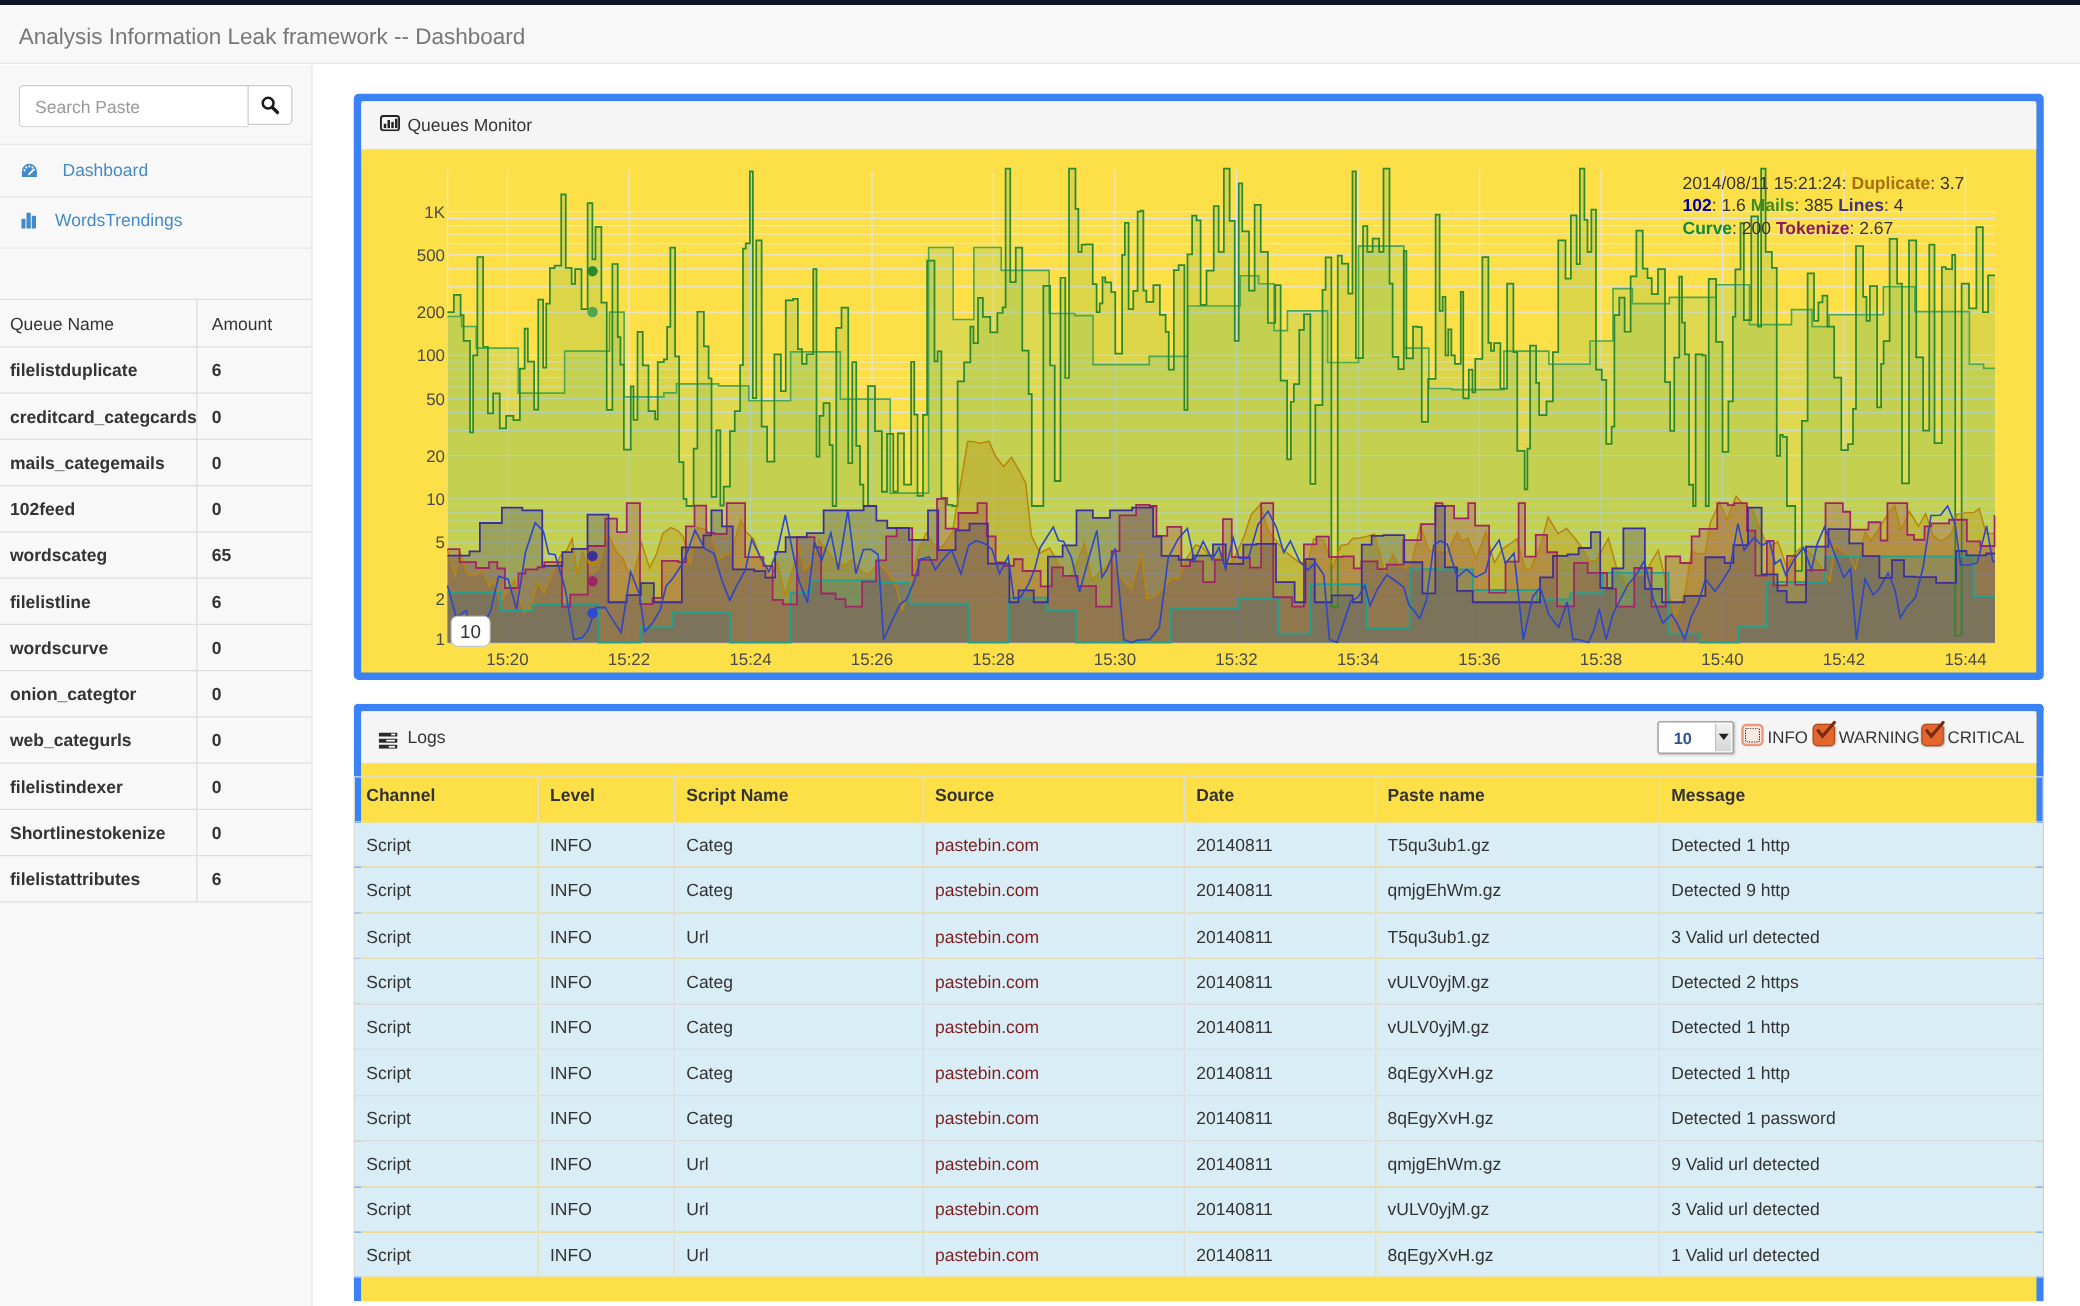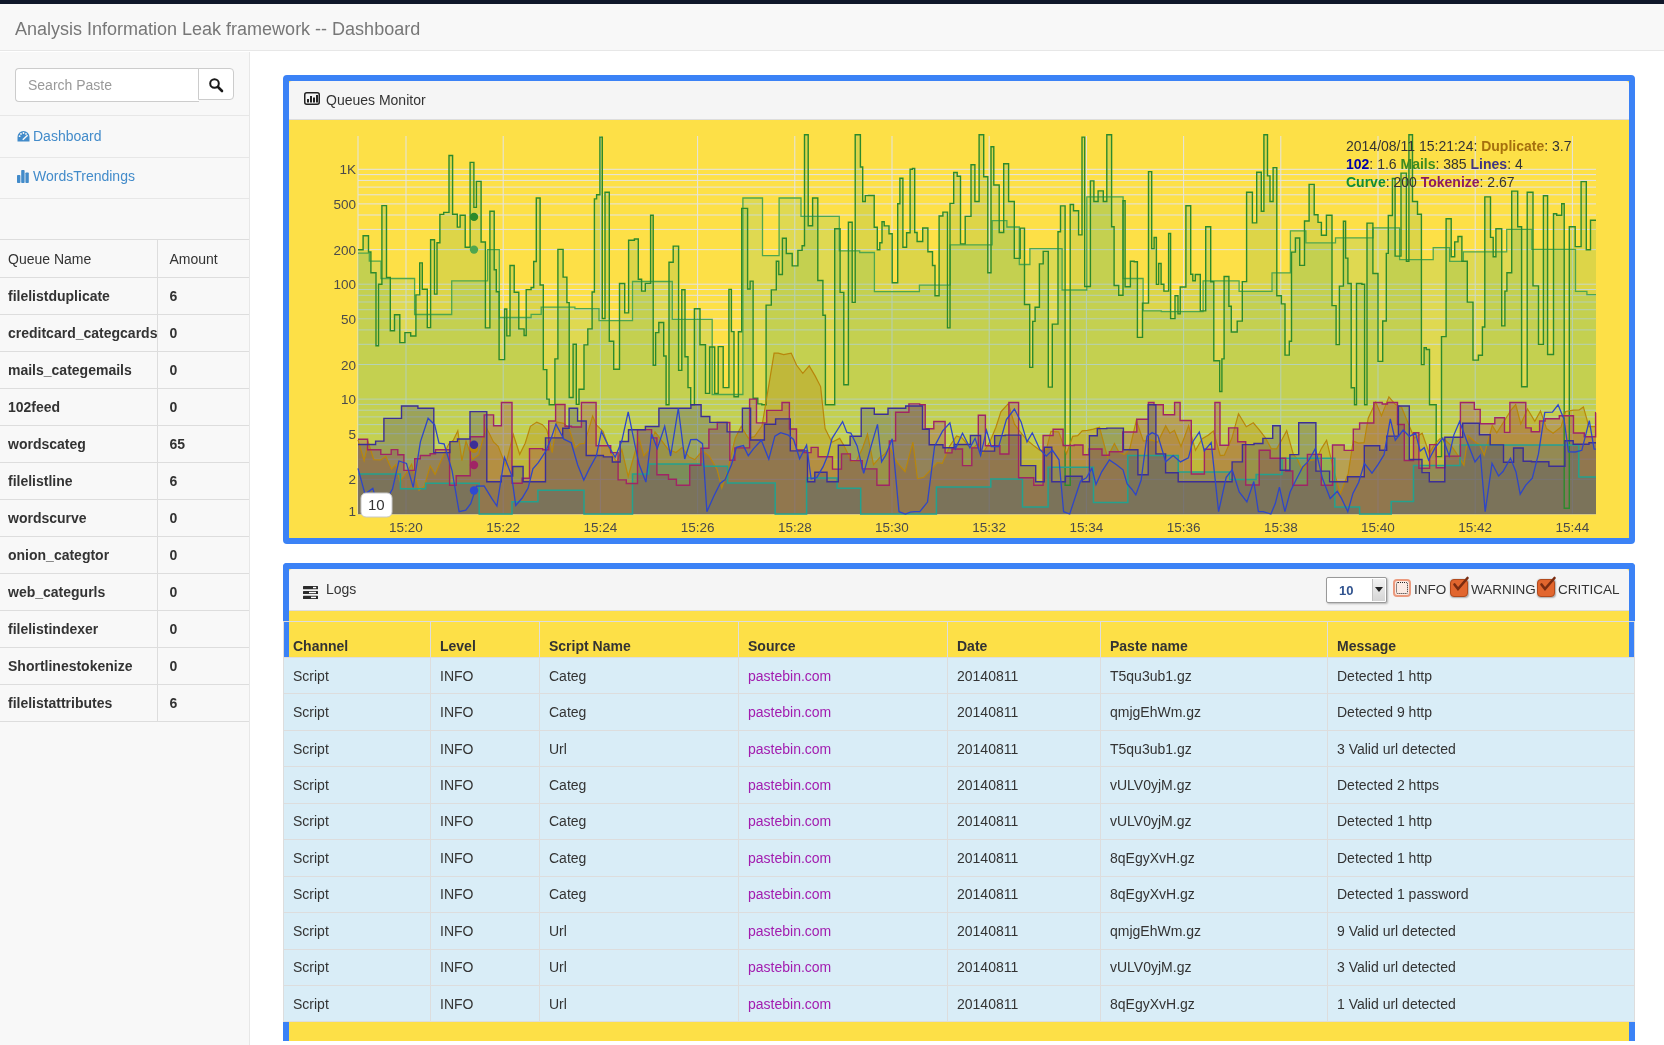--- a/index.html
+++ b/index.html
@@ -23,24 +23,24 @@
 .panel .phead{position:absolute;left:0;top:0;width:100%;background:#f5f5f5;border-bottom:1px solid #ddd;border-radius:3px 3px 0 0;color:#333;font-size:14px}
 #chartpanel{left:283px;top:75px;width:1352px;height:469px}
 #chartpanel .phead{height:39px;line-height:38px}
 #logpanel{left:283px;top:563px;width:1352px;height:478px;border-bottom:none;border-radius:4px 4px 0 0}
 #logpanel .phead{height:42px;line-height:41px}
 .ptitle{margin-left:37px}
 .picon{position:absolute;left:14.5px;top:11px;line-height:0;display:block}
 .chartwrap{position:absolute;left:0px;top:40px;width:1352px;height:429px}
 .ltable{position:absolute;left:283px;top:621px;width:1352px;border-collapse:collapse;font-size:14px;color:#333;table-layout:fixed}
 .ltable th,.ltable td{border:1px solid #ddd;text-align:left;padding:0 0 0 9px;overflow:hidden;white-space:nowrap}
-.ltable th{height:36px;border-bottom:1px solid #ddd;vertical-align:bottom;padding-bottom:3px}
+.ltable th{height:36px;border-bottom:1px solid #ddd;vertical-align:bottom;padding-bottom:13px}
 .ltable td{height:36.45px;background:#d9edf7}
 .ltable tr{border:1px solid #ddd}
-.ltable a{color:#a21caf;text-decoration:none}
+.ltable a{color:#7f1d1d;text-decoration:none}
 .ltable th:nth-child(1),.ltable td:nth-child(1){width:147px;border-left:none}
 .ltable th:nth-child(2),.ltable td:nth-child(2){width:109px}
 .ltable th:nth-child(3),.ltable td:nth-child(3){width:199px}
 .ltable th:nth-child(4),.ltable td:nth-child(4){width:209px}
 .ltable th:nth-child(5),.ltable td:nth-child(5){width:153px}
 .ltable th:nth-child(6),.ltable td:nth-child(6){width:227px}
 .ltable th:nth-child(7),.ltable td:nth-child(7){border-right:none}
 .selbox{position:absolute;left:1326px;top:577px;width:61px;height:26px;background:#fff;border:1px solid #999;border-radius:2px;font-size:13px;box-shadow:1px 1px 2px rgba(0,0,0,0.25)}
 .selbox .val{position:absolute;left:12px;top:5px;color:#31538f;font-weight:bold}
 .selbox .arr{position:absolute;right:1px;top:1px;width:13px;height:22px;background:linear-gradient(#f2f2f2,#d5d5d5);border-left:1px solid #c0c0c0}
@@ -68,29 +68,29 @@
   <div class="side-sep" style="top:63px"></div>
   <a class="sidelink" style="top:76px"><svg width="13" height="12" viewBox="0 0 13 12" style="vertical-align:-1px">
         <path d="M0.5 11.5 V7 A6 6 0 0 1 12.5 7 V11.5 Z" fill="#428bca"></path>
         <g fill="#f8f8f8">
           <circle cx="2.6" cy="6.2" r="0.9"></circle>
           <circle cx="4" cy="3.9" r="0.9"></circle>
           <circle cx="6.5" cy="3" r="0.9"></circle>
           <circle cx="9" cy="3.9" r="0.9"></circle>
         </g>
         <line x1="5.8" y1="9.8" x2="10.6" y2="5.2" stroke="#f8f8f8" stroke-width="1.5"></line>
-      </svg><span style="margin-left:3px">Dashboard</span></a>
+      </svg><span style="margin-left:20px">Dashboard</span></a>
   <div class="side-sep" style="top:105px"></div>
   <a class="sidelink" style="top:116px"><svg width="12" height="13" viewBox="0 0 12 13" style="vertical-align:-2px">
         <g fill="#428bca">
           <rect x="0" y="5" width="3.4" height="8" rx="0.8"></rect>
           <rect x="4.2" y="0" width="3.4" height="13" rx="0.8"></rect>
           <rect x="8.4" y="2.5" width="3.4" height="10.5" rx="0.8"></rect>
         </g>
-      </svg><span style="margin-left:4px">WordsTrendings</span></a>
+      </svg><span style="margin-left:15px">WordsTrendings</span></a>
   <div class="side-sep" style="top:146px"></div>
   <table class="qtable">
       <tbody>
         <tr>
           <th class="qn">Queue Name</th>
           <th class="qa">Amount</th>
         </tr>
         <tr>
           <td class="qn">filelistduplicate</td>
           <td class="qa">6</td>

